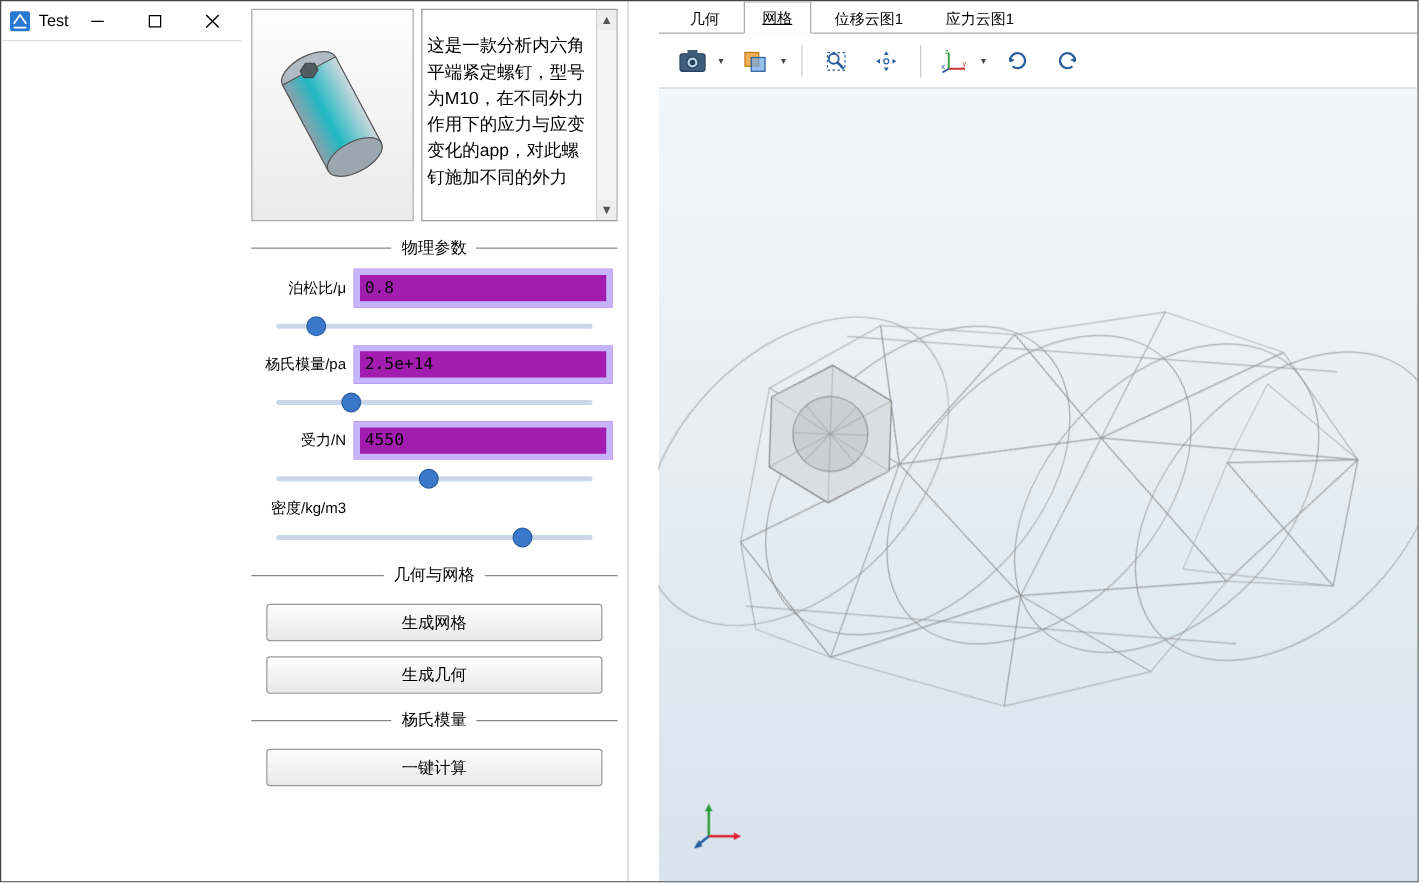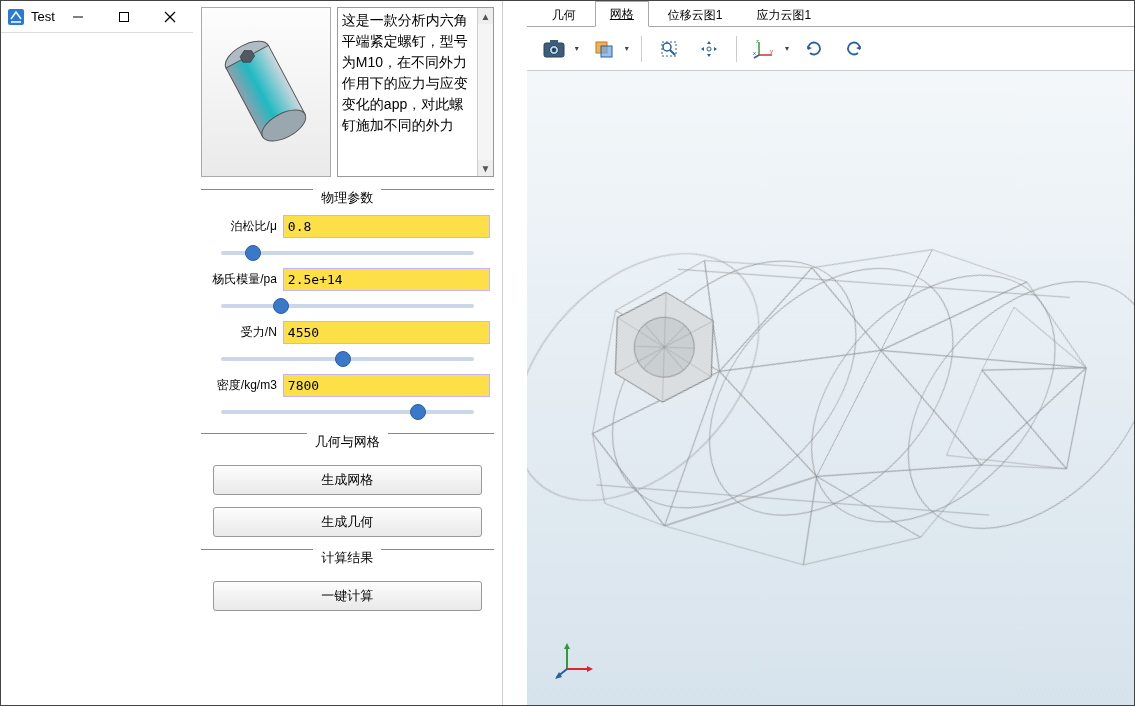--- a/index.html
+++ b/index.html
@@ -57,53 +57,54 @@
     flex:1; display:flex; gap:2px;
     border:1px solid #999;
     height:170px;
   }
   .desc {
     flex:1;
     font-size:14px;
     padding:2px 4px;
     line-height:1.5;
     overflow:hidden;
+    margin-top:16px;
   }
   .desc-scroll {
     width:16px;
     background:#f0f0f0;
     border-left:1px solid #ccc;
     display:flex; flex-direction:column;
   }
   .desc-scroll .arrow {
     height:16px; display:flex; align-items:center; justify-content:center;
     font-size:10px; color:#555; background:#eee;
   }
   .desc-scroll .track { flex:1; background:#f5f5f5; }
 
   .section-header {
-    display:flex; align-items:flex-start;
+    display:flex; align-items:center;
     margin: 6px 0 8px 0;
     font-size:13px;
   }
   .section-header::before,
   .section-header::after {
     content:""; flex:1; height:1px; background:#888;
   }
   .section-header span { padding: 0 8px; }
 
   .param-row { margin-bottom: 6px; display:flex; align-items:center; gap:6px; padding: 0 4px; }
   .param-row label { width: 72px; text-align:right; font-size:12px; color:#000; }
   .param-row input[type=text] {
     flex:1;
     font-family: monospace;
     font-size: 13px;
     padding: 3px 4px;
-    border: 1px solid #c4b5fd;
-    background:#fde047;
+    border: 5px solid #c4b5fd;
+    background:#a21caf;
   }
   .slider-row { padding: 0 20px 10px 20px; }
   input[type=range] {
     width: 100%;
     -webkit-appearance: none;
     height: 4px;
     background: #c9d7e8;
     border-radius:2px;
     outline:none;
   }
@@ -262,32 +263,31 @@
       <div class="slider-row"><input type="range" min="0" max="100" value="22" style=""></div>
 
       <div class="param-row">
         <label>受力/N</label>
         <input type="text" value="4550" style="">
       </div>
       <div class="slider-row"><input type="range" min="0" max="100" value="48" style=""></div>
 
       <div class="param-row">
         <label>密度/kg/m3</label>
-        <input type="text" value="7800" style="">
       </div>
       <div class="slider-row"><input type="range" min="0" max="100" value="80" style=""></div>
 
       <div class="section-header">
           <span>几何与网格</span>
         </div>
       <button class="big-btn">生成网格</button>
       <button class="big-btn">生成几何</button>
 
       <div class="section-header">
-          <span>计算结果</span>
+          <span>杨氏模量</span>
         </div>
       <button class="big-btn">一键计算</button>
 
     </div>
 
     <div class="rightpane">
       <div class="tabbar">
         <div class="tab">几何</div>
         <div class="tab active">网格</div>
         <div class="tab">位移云图1</div>

